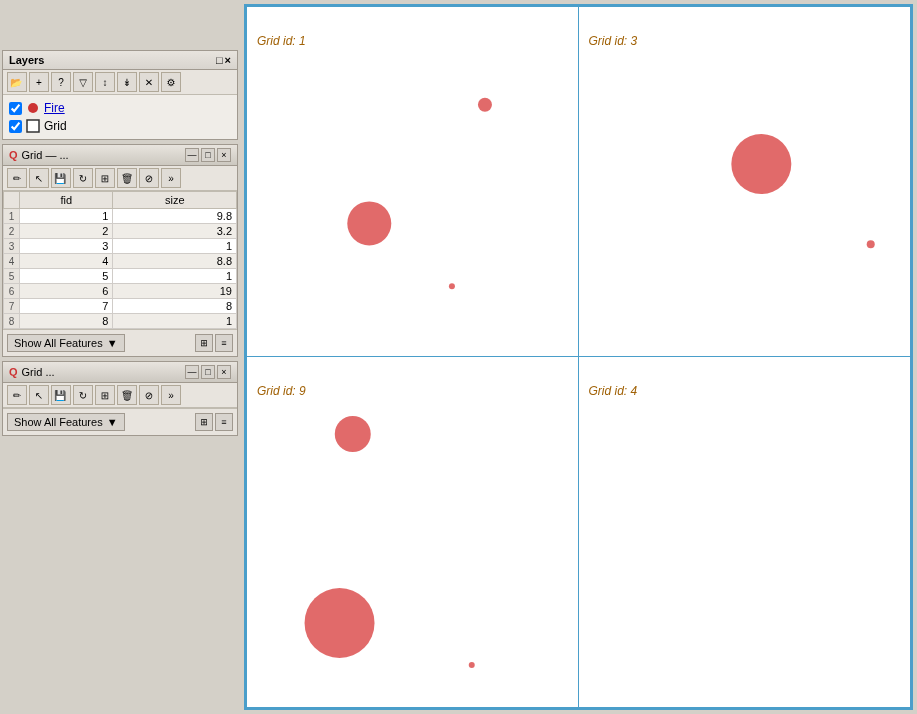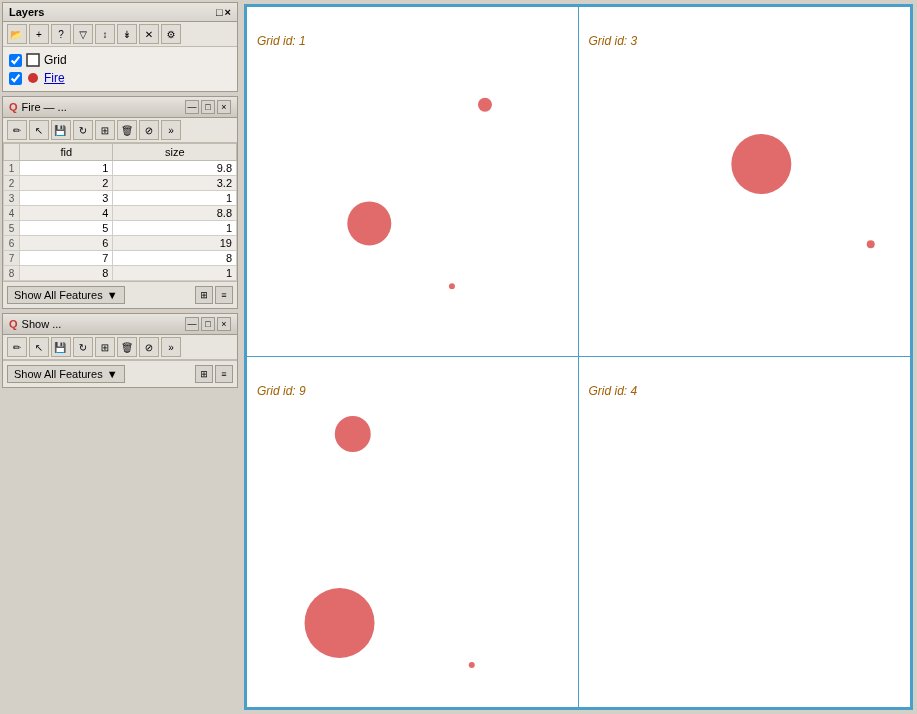--- a/index.html
+++ b/index.html
@@ -13,20 +13,21 @@
       display: flex;
     }
 
     
     .left-panel {
       width: 240px;
       min-width: 240px;
       display: flex;
       flex-direction: column;
       background: #d4d0c8;
+      margin-top: 48px;
     }
 
     
     .layers-panel {
       background: #f0ede8;
       border: 1px solid #a0998f;
       margin: 2px;
       flex-shrink: 0;
     }
 
@@ -266,40 +267,40 @@
       <div class="toolbar-btn" title="Sort">↕</div>
       <div class="toolbar-btn" title="Collapse">↡</div>
       <div class="toolbar-btn" title="Remove">✕</div>
       <div class="toolbar-btn" title="Settings">⚙</div>
     </div>
     <div class="layers-content">
 
       <div class="layer-item">
         <input type="checkbox" checked="" style="">
         <svg class="layer-icon" viewBox="0 0 14 14">
+          <circle cx="7" cy="7" r="5" fill="#cc3333"></circle>
+        </svg>
+        <span class="layer-name">Fire</span>
+      </div>
+
+      <div class="layer-item">
+        <input type="checkbox" checked="" style="">
+        <svg class="layer-icon" viewBox="0 0 14 14">
           <rect x="1" y="1" width="12" height="12" fill="white" stroke="#333" stroke-width="1.5"></rect>
         </svg>
         <span>Grid</span>
-      </div>
-
-      <div class="layer-item">
-        <input type="checkbox" checked="" style="">
-        <svg class="layer-icon" viewBox="0 0 14 14">
-          <circle cx="7" cy="7" r="5" fill="#cc3333"></circle>
-        </svg>
-        <span class="layer-name">Fire</span>
       </div>
     </div>
   </div>
 
   <div class="attr-table">
     <div class="attr-title-bar">
       <div class="title-text">
         <span style="color:#cc3333;font-weight:bold;">Q</span>
-        <span>Fire — ...</span>
+        <span>Grid — ...</span>
       </div>
       <div class="win-controls">
         <div class="win-btn">—</div>
         <div class="win-btn">□</div>
         <div class="win-btn">×</div>
       </div>
     </div>
     <div class="attr-toolbar">
       <div class="toolbar-btn">✏</div>
       <div class="toolbar-btn">↖</div>
@@ -372,21 +373,21 @@
         <div class="table-nav-btn">⊞</div>
         <div class="table-nav-btn">≡</div>
       </div>
     </div>
   </div>
 
   <div class="attr-table">
     <div class="attr-title-bar">
       <div class="title-text">
         <span style="color:#cc3333;font-weight:bold;">Q</span>
-        <span>Show ...</span>
+        <span>Grid ...</span>
       </div>
       <div class="win-controls">
         <div class="win-btn">—</div>
         <div class="win-btn">□</div>
         <div class="win-btn">×</div>
       </div>
     </div>
     <div class="attr-toolbar">
       <div class="toolbar-btn">✏</div>
       <div class="toolbar-btn">↖</div>

